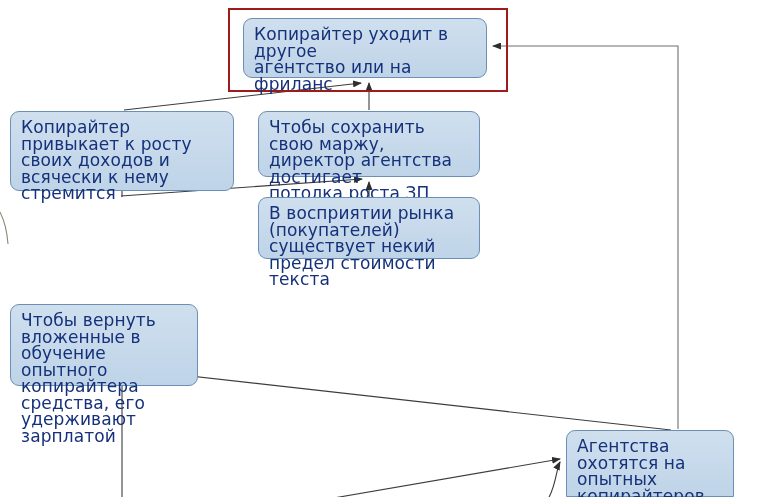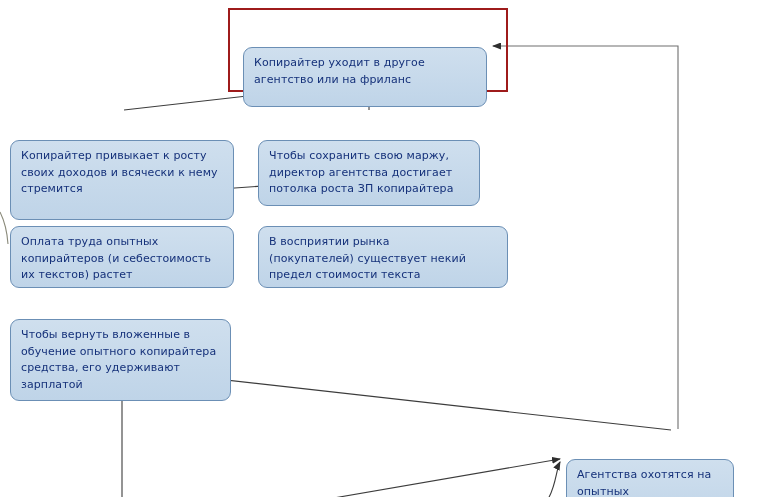--- a/index.html
+++ b/index.html
@@ -24,25 +24,24 @@
     pointer-events: none;
   }
   .node {
     position: absolute;
     box-sizing: border-box;
     background: #c5d9ea;
     background: linear-gradient(to bottom, #cfdfee 0%, #bfd4e8 100%);
     border: 1px solid #6b8fb5;
     border-radius: 9px;
     color: #15317a;
-    font-size: 11px;
+    font-size: 17px;
     line-height: 16.5px;
     padding: 7px 9px 6px 10px;
     letter-spacing: 0.1px;
-    margin-top: 29px;
   }
   .node-text {
     display: block;
     white-space: pre-line;
   }
   .highlight-frame {
     position: absolute;
     box-sizing: border-box;
     border: 2px solid #9e1b1b;
     background: transparent;
@@ -121,33 +120,28 @@
 своих доходов и всячески к нему
 стремится</span>
   </div>
 
   <div class="node" style="left:258px; top:111px; width:222px; height:66px;">
     <span class="node-text">Чтобы сохранить свою маржу,
 директор агентства достигает
 потолка роста ЗП копирайтера</span>
   </div>
 
-  <div class="node" style="left:10px; top:197px; width:224px; height:62px;">
-    <span class="node-text">Оплата труда опытных
-копирайтеров (и себестоимость
-их текстов) растет</span>
-  </div>
 
-  <div class="node" style="left:258px; top:197px; width:250px; height:62px;">
+  <div class="node" style="left:258px; top:197px; width:222px; height:62px;">
     <span class="node-text">В восприятии рынка
 (покупателей) существует некий
 предел стоимости текста</span>
   </div>
 
-  <div class="node" style="left:10px; top:290px; width:221px; height:82px;">
+  <div class="node" style="left:10px; top:304px; width:188px; height:82px;">
     <span class="node-text">Чтобы вернуть вложенные в
 обучение опытного копирайтера
 средства, его удерживают
 зарплатой</span>
   </div>
 
   <div class="node" style="left:566px; top:430px; width:168px; height:67px; border-radius:9px 9px 0 0;">
     <span class="node-text">Агентства охотятся на опытных
 копирайтеров, которые уже
 умеют делать текст правильно</span>

